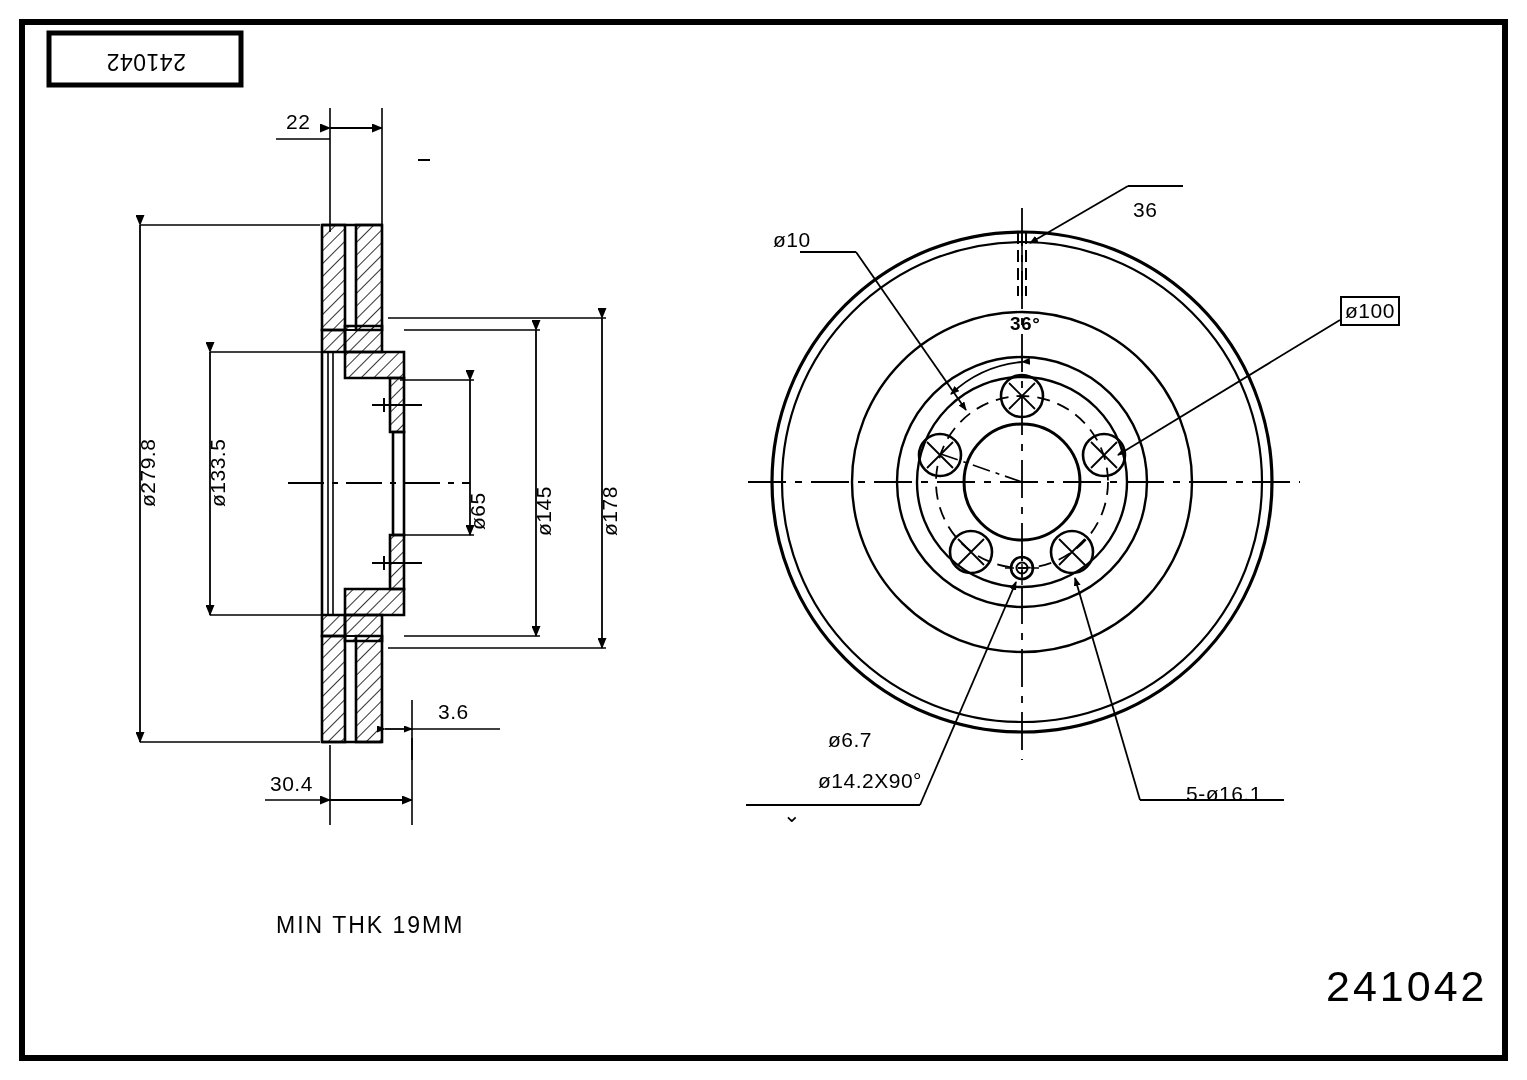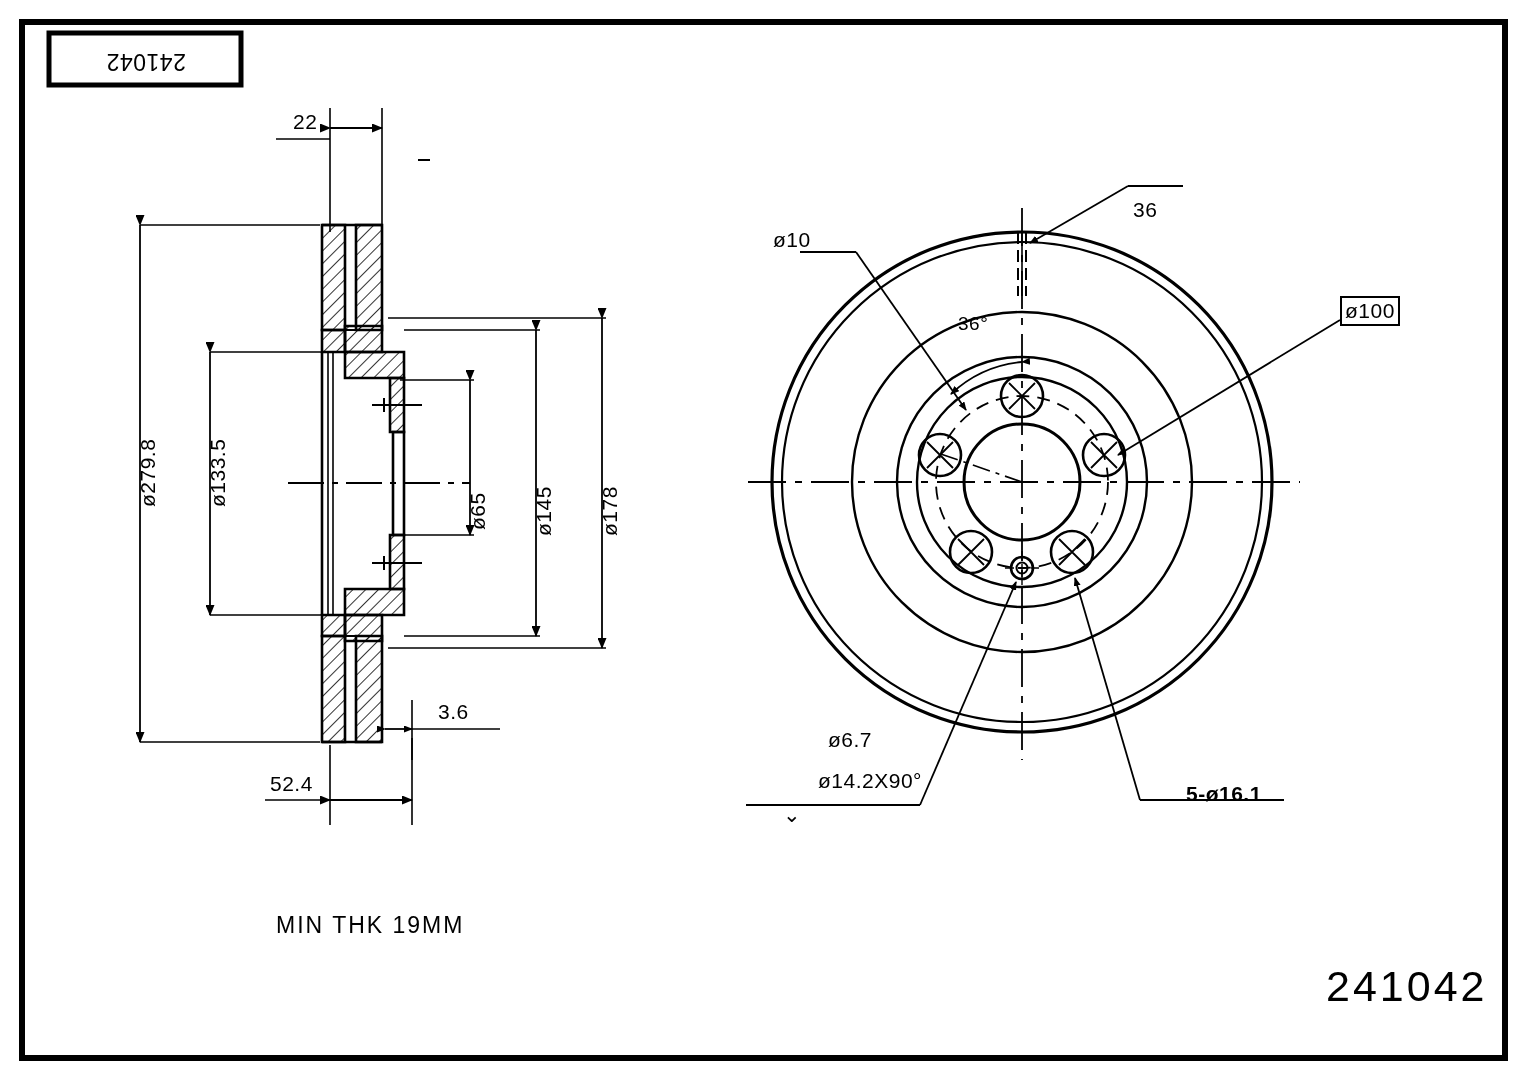--- a/index.html
+++ b/index.html
@@ -232,39 +232,39 @@
 </div>
 
 <div class="lbl f20" style="left:519px; top:512px;">
   <span class="rot90" style="display:inline-block;">ø145</span>
 </div>
 
 <div class="lbl f20" style="left:585px; top:512px;">
   <span class="rot90" style="display:inline-block;">ø178</span>
 </div>
 
-<div class="lbl f20" style="left:293px; top:110px;">22</div>
+<div class="lbl f20" style="left:286px; top:110px;">22</div>
 
 <div class="lbl f20" style="left:438px; top:700px;">3.6</div>
 
-<div class="lbl f20" style="left:270px; top:772px;">52.4</div>
+<div class="lbl f20" style="left:270px; top:772px;">30.4</div>
 
 <div class="lbl f20" style="left:773px; top:228px;">ø10</div>
 
 <div class="lbl f20" style="left:1133px; top:162px;margin-top:36px;">36</div>
 
 <div class="lbl f20 boxed" style="left:1340px; top:296px;">ø100</div>
 
-<div class="lbl f18" style="left:958px; top:313px;">36°</div>
+<div class="lbl f18" style="left:1010px; top:313px;font-weight:bold;">36°</div>
 
 <div class="lbl f20" style="left:828px; top:728px;">ø6.7</div>
 
 <div class="lbl f20" style="left:783px; top:803px;">⌄</div>
 
 <div class="lbl f20" style="left:818px; top:769px;">ø14.2X90°</div>
 
-<div class="lbl f20" style="left:1186px; top:782px;font-weight:bold;">5-ø16.1</div>
+<div class="lbl f20" style="left:1186px; top:782px;">5-ø16.1</div>
 
 <div class="lbl f22" style="left:276px; top:912px; letter-spacing:2px;">MIN THK 19MM</div>
 
 <div class="lbl f40" style="left:1326px; top:962px;">241042</div>
 
 </div>
 
 </body></html>

